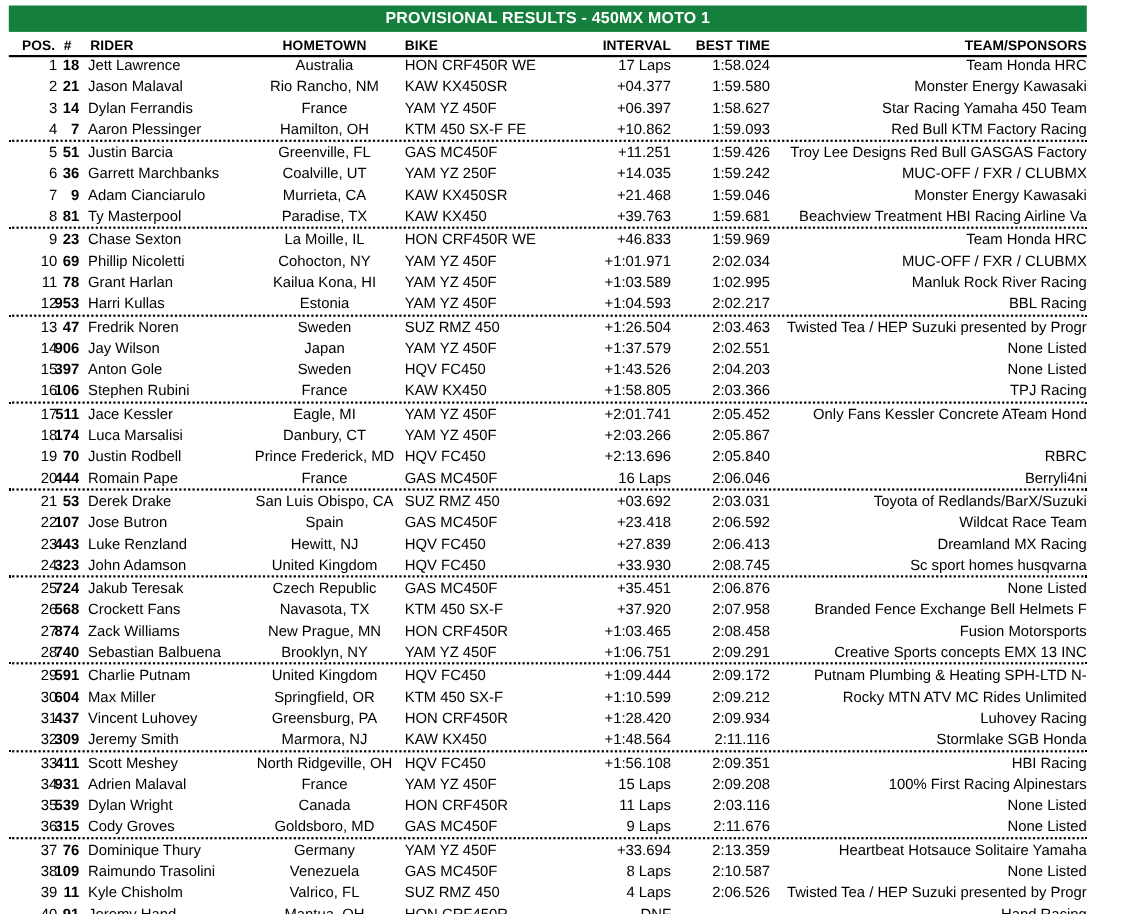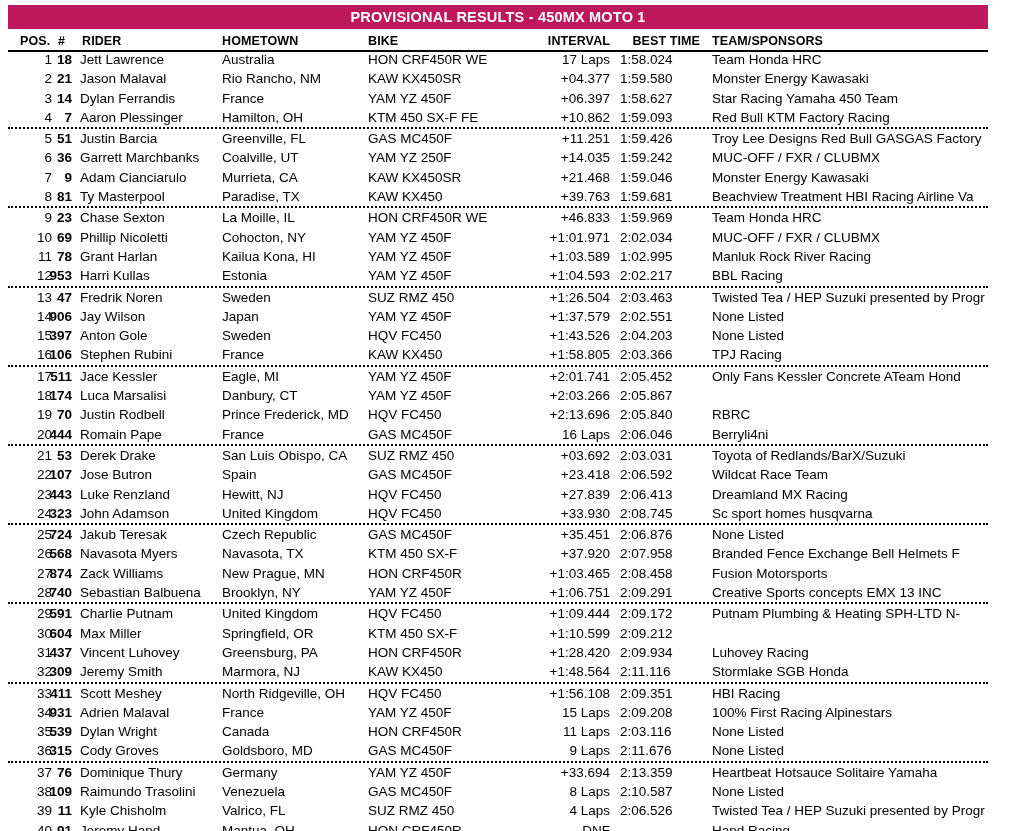--- a/index.html
+++ b/index.html
@@ -25,21 +25,21 @@
     height: 831px;
   }
 
   
   .title-bar {
     position: absolute;
     left: 8px;
     top: 5px;
     width: 980px;
     height: 24px;
-    background: #be185d;
+    background: #15803d;
     display: flex;
     align-items: center;
     justify-content: center;
   }
   .title-bar .title-text {
     color: #ffffff;
     font-size: 14.5px;
     font-weight: bold;
     letter-spacing: 0.2px;
     white-space: nowrap;
@@ -77,25 +77,25 @@
     line-height: 17px;
     font-size: 12.5px;
     font-weight: bold;
     letter-spacing: 0.1px;
   }
 
   
   .c-pos   { left: 0px;   width: 40px;  text-align: right; padding-left: 12px; }
   .c-num   { left: 44px;  width: 28px;  text-align: right; font-weight: bold; }
   .c-rider { left: 80px;  width: 142px; text-align: left; }
-  .c-town  { left: 222px; width: 146px; text-align: left; }
+  .c-town  { left: 222px; width: 146px; text-align: center; }
   .c-bike  { left: 368px; width: 170px; text-align: left; }
   .c-int   { left: 500px; width: 110px; text-align: right; }
-  .c-best  { left: 620px; width: 80px;  }
-  .c-team  { left: 712px; width: 276px; text-align: left; }
+  .c-best  { left: 620px; width: 80px;  text-align: right; }
+  .c-team  { left: 712px; width: 276px; text-align: right; }
 
   
   .header-row .c-pos   { left: 8px;   width: 34px;  text-align: left; }
   .header-row .c-num   { left: 58px;  width: 20px;  text-align: left; font-weight: bold; }
   .header-row .c-rider { left: 82px; }
   .header-row .c-int   { left: 500px; width: 110px; text-align: right; }
   .header-row .c-best  { left: 620px; width: 80px;  text-align: right; }
 
   
   .rule-solid {
@@ -387,21 +387,21 @@
           <span class="cell c-rider">Jakub Teresak</span>
           <span class="cell c-town">Czech Republic</span>
           <span class="cell c-bike">GAS MC450F</span>
           <span class="cell c-int">+35.451</span>
           <span class="cell c-best">2:06.876</span>
           <span class="cell c-team">None Listed</span>
         </div>
         <div class="row">
           <span class="cell c-pos">26</span>
           <span class="cell c-num">568</span>
-          <span class="cell c-rider">Navasota Myers</span>
+          <span class="cell c-rider">Crockett Fans</span>
           <span class="cell c-town">Navasota, TX</span>
           <span class="cell c-bike">KTM 450 SX-F</span>
           <span class="cell c-int">+37.920</span>
           <span class="cell c-best">2:07.958</span>
           <span class="cell c-team">Branded Fence Exchange   Bell Helmets    F</span>
         </div>
         <div class="row">
           <span class="cell c-pos">27</span>
           <span class="cell c-num">874</span>
           <span class="cell c-rider">Zack Williams</span>
@@ -433,20 +433,21 @@
           <span class="cell c-team">Putnam Plumbing &amp; Heating   SPH-LTD   N-</span>
         </div>
         <div class="row">
           <span class="cell c-pos">30</span>
           <span class="cell c-num">604</span>
           <span class="cell c-rider">Max Miller</span>
           <span class="cell c-town">Springfield, OR</span>
           <span class="cell c-bike">KTM 450 SX-F</span>
           <span class="cell c-int">+1:10.599</span>
           <span class="cell c-best">2:09.212</span>
+          <span class="cell c-team">Rocky MTN ATV MC Rides Unlimited</span>
         </div>
         <div class="row">
           <span class="cell c-pos">31</span>
           <span class="cell c-num">437</span>
           <span class="cell c-rider">Vincent Luhovey</span>
           <span class="cell c-town">Greensburg, PA</span>
           <span class="cell c-bike">HON CRF450R</span>
           <span class="cell c-int">+1:28.420</span>
           <span class="cell c-best">2:09.934</span>
           <span class="cell c-team">Luhovey Racing</span>

